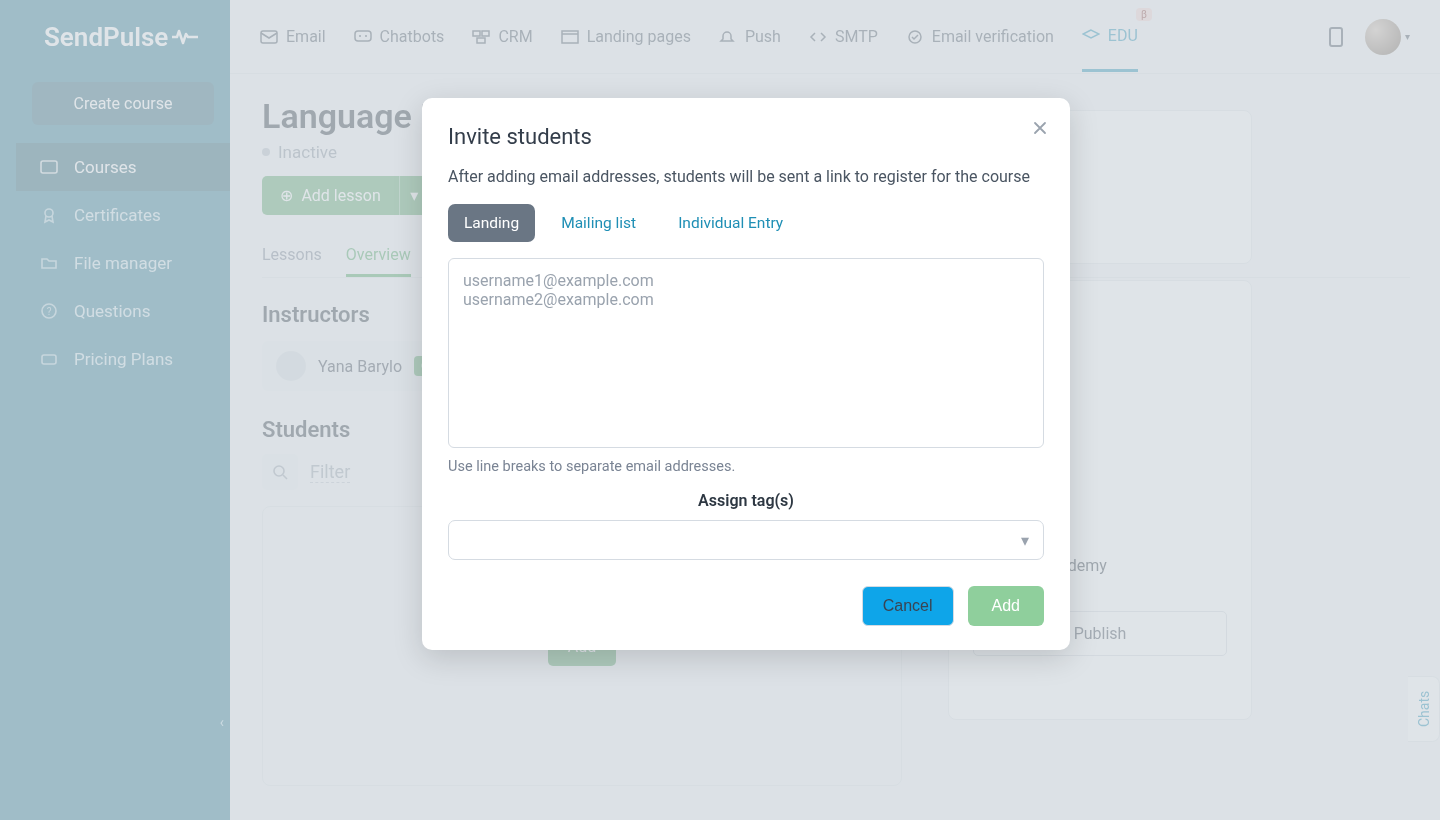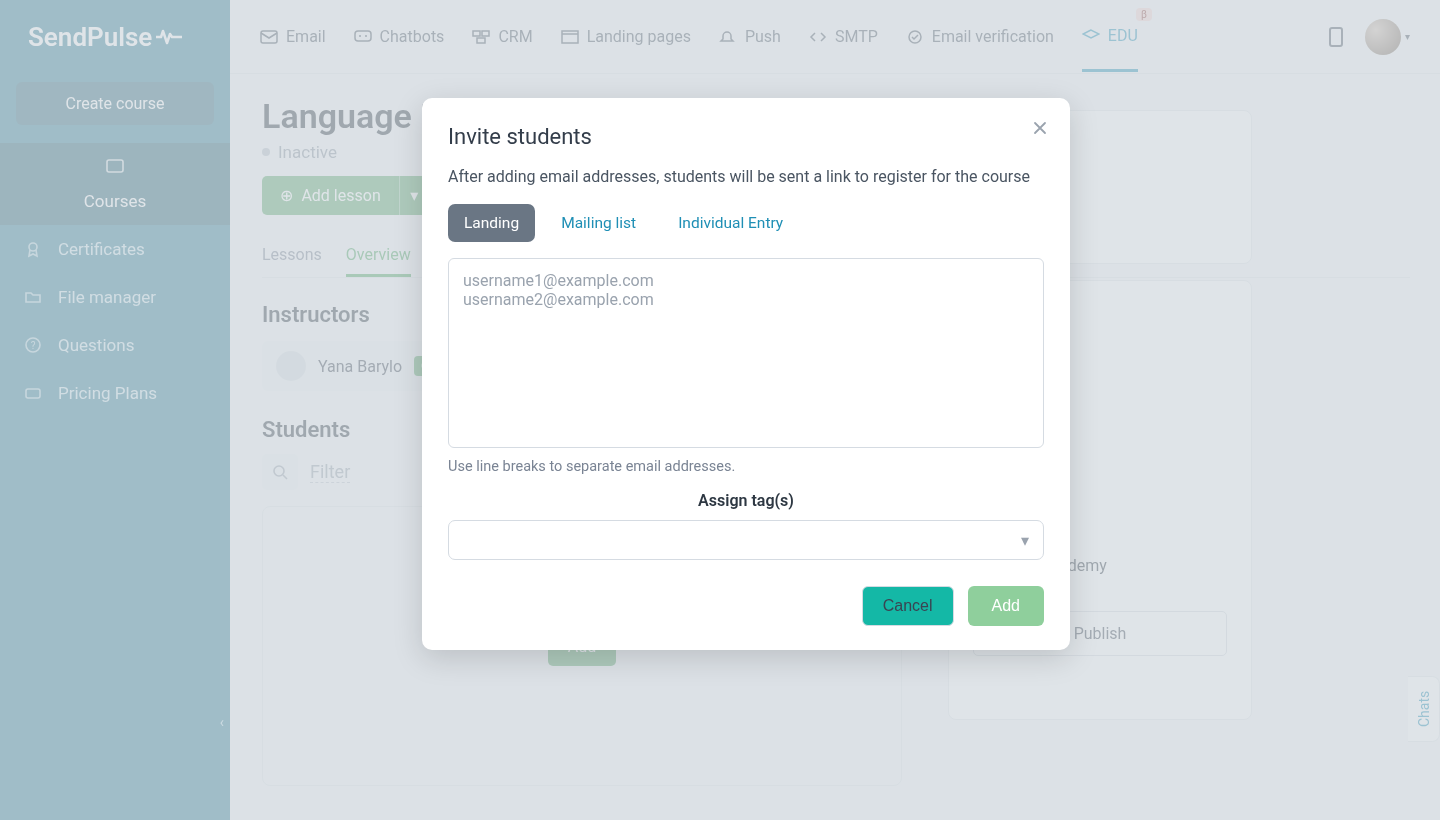--- a/index.html
+++ b/index.html
@@ -8,33 +8,33 @@
   background: #f4f6f8;
   color: #2d3748;
   width: 1440px;
   height: 820px;
   overflow: hidden;
   position: relative;
 }
 
 .sidebar {
   position: absolute; left:0; top:0; width:230px; height:820px;
-  background:#2d7c93; color:#dbeef3;
+  background:#2d7c93; color:#dbeef3;padding-left:16px;
 }
 .logo { padding:22px 28px 20px; font-size:26px; font-weight:600; color:#fff; display:flex; align-items:center; gap:4px;}
 .logo-pulse { display:inline-block; }
 .create-btn {
   margin:10px 16px 18px; background:#2c6a7e; color:#fff; text-align:center;
   padding:12px 0; border-radius:6px; font-size:16px; cursor:pointer;
 }
 .side-item {
   display:flex; align-items:center; gap:16px; padding:14px 24px; font-size:17px;
   color:#cfe7ee; cursor:pointer;
 }
-.side-item.active { background:#236274; color:#fff;flex-direction:column; }
+.side-item.active { background:#236274; color:#fff; }
 .side-icon { width:18px; height:18px; opacity:.8; flex:0 0 18px; }
 .collapse-handle {
   position:absolute; right:6px; bottom:90px; color:#bfe0ea; font-size:14px; cursor:pointer;
 }
 
 .topnav {
   position:absolute; left:230px; right:0; top:0; height:74px;
   background:#f4f6f8; display:flex; align-items:center; padding:0 30px;
   gap:28px; border-bottom:1px solid #e4e8ec;
 }
@@ -113,21 +113,21 @@
   padding:12px 14px; font-size:16px; color:#9aa3ae; white-space:pre-line;
 }
 .hint { color:#7a8494; font-size:14.5px; margin-top:10px; }
 .field-label { font-weight:600; color:#2d3742; font-size:16px; margin-top:16px;text-align:center; }
 .select-box {
   margin-top:10px; border:1px solid #d5dbe2; border-radius:7px; height:40px;
   display:flex; align-items:center; justify-content:flex-end; padding:0 14px; color:#9aa3ae;
   cursor:pointer;
 }
 .modal-actions { display:flex; justify-content:flex-end; gap:14px; margin-top:26px; }
-.btn-cancel { border:1px solid #d5dbe2; border-radius:6px; padding:10px 20px; font-size:16px; cursor:pointer; color:#3a4452; background:#14b8a6;}
+.btn-cancel { border:1px solid #d5dbe2; border-radius:6px; padding:10px 20px; font-size:16px; cursor:pointer; color:#3a4452; background:#0ea5e9;}
 .btn-add { background:#8fcf9c; color:#fff; border-radius:6px; padding:10px 24px; font-size:16px; cursor:pointer; border:none;}
 
 .chats-tab {
   position:absolute; right:0; top:676px; width:32px; height:66px;
   background:#fff; border:1px solid #e4e8ec; border-right:none; border-radius:8px 0 0 8px;
   display:flex; align-items:center; justify-content:center;
   writing-mode:vertical-rl; transform:rotate(180deg);
   color:#1f8fb5; font-size:14px; cursor:pointer;
 }
 svg { display:block; }

